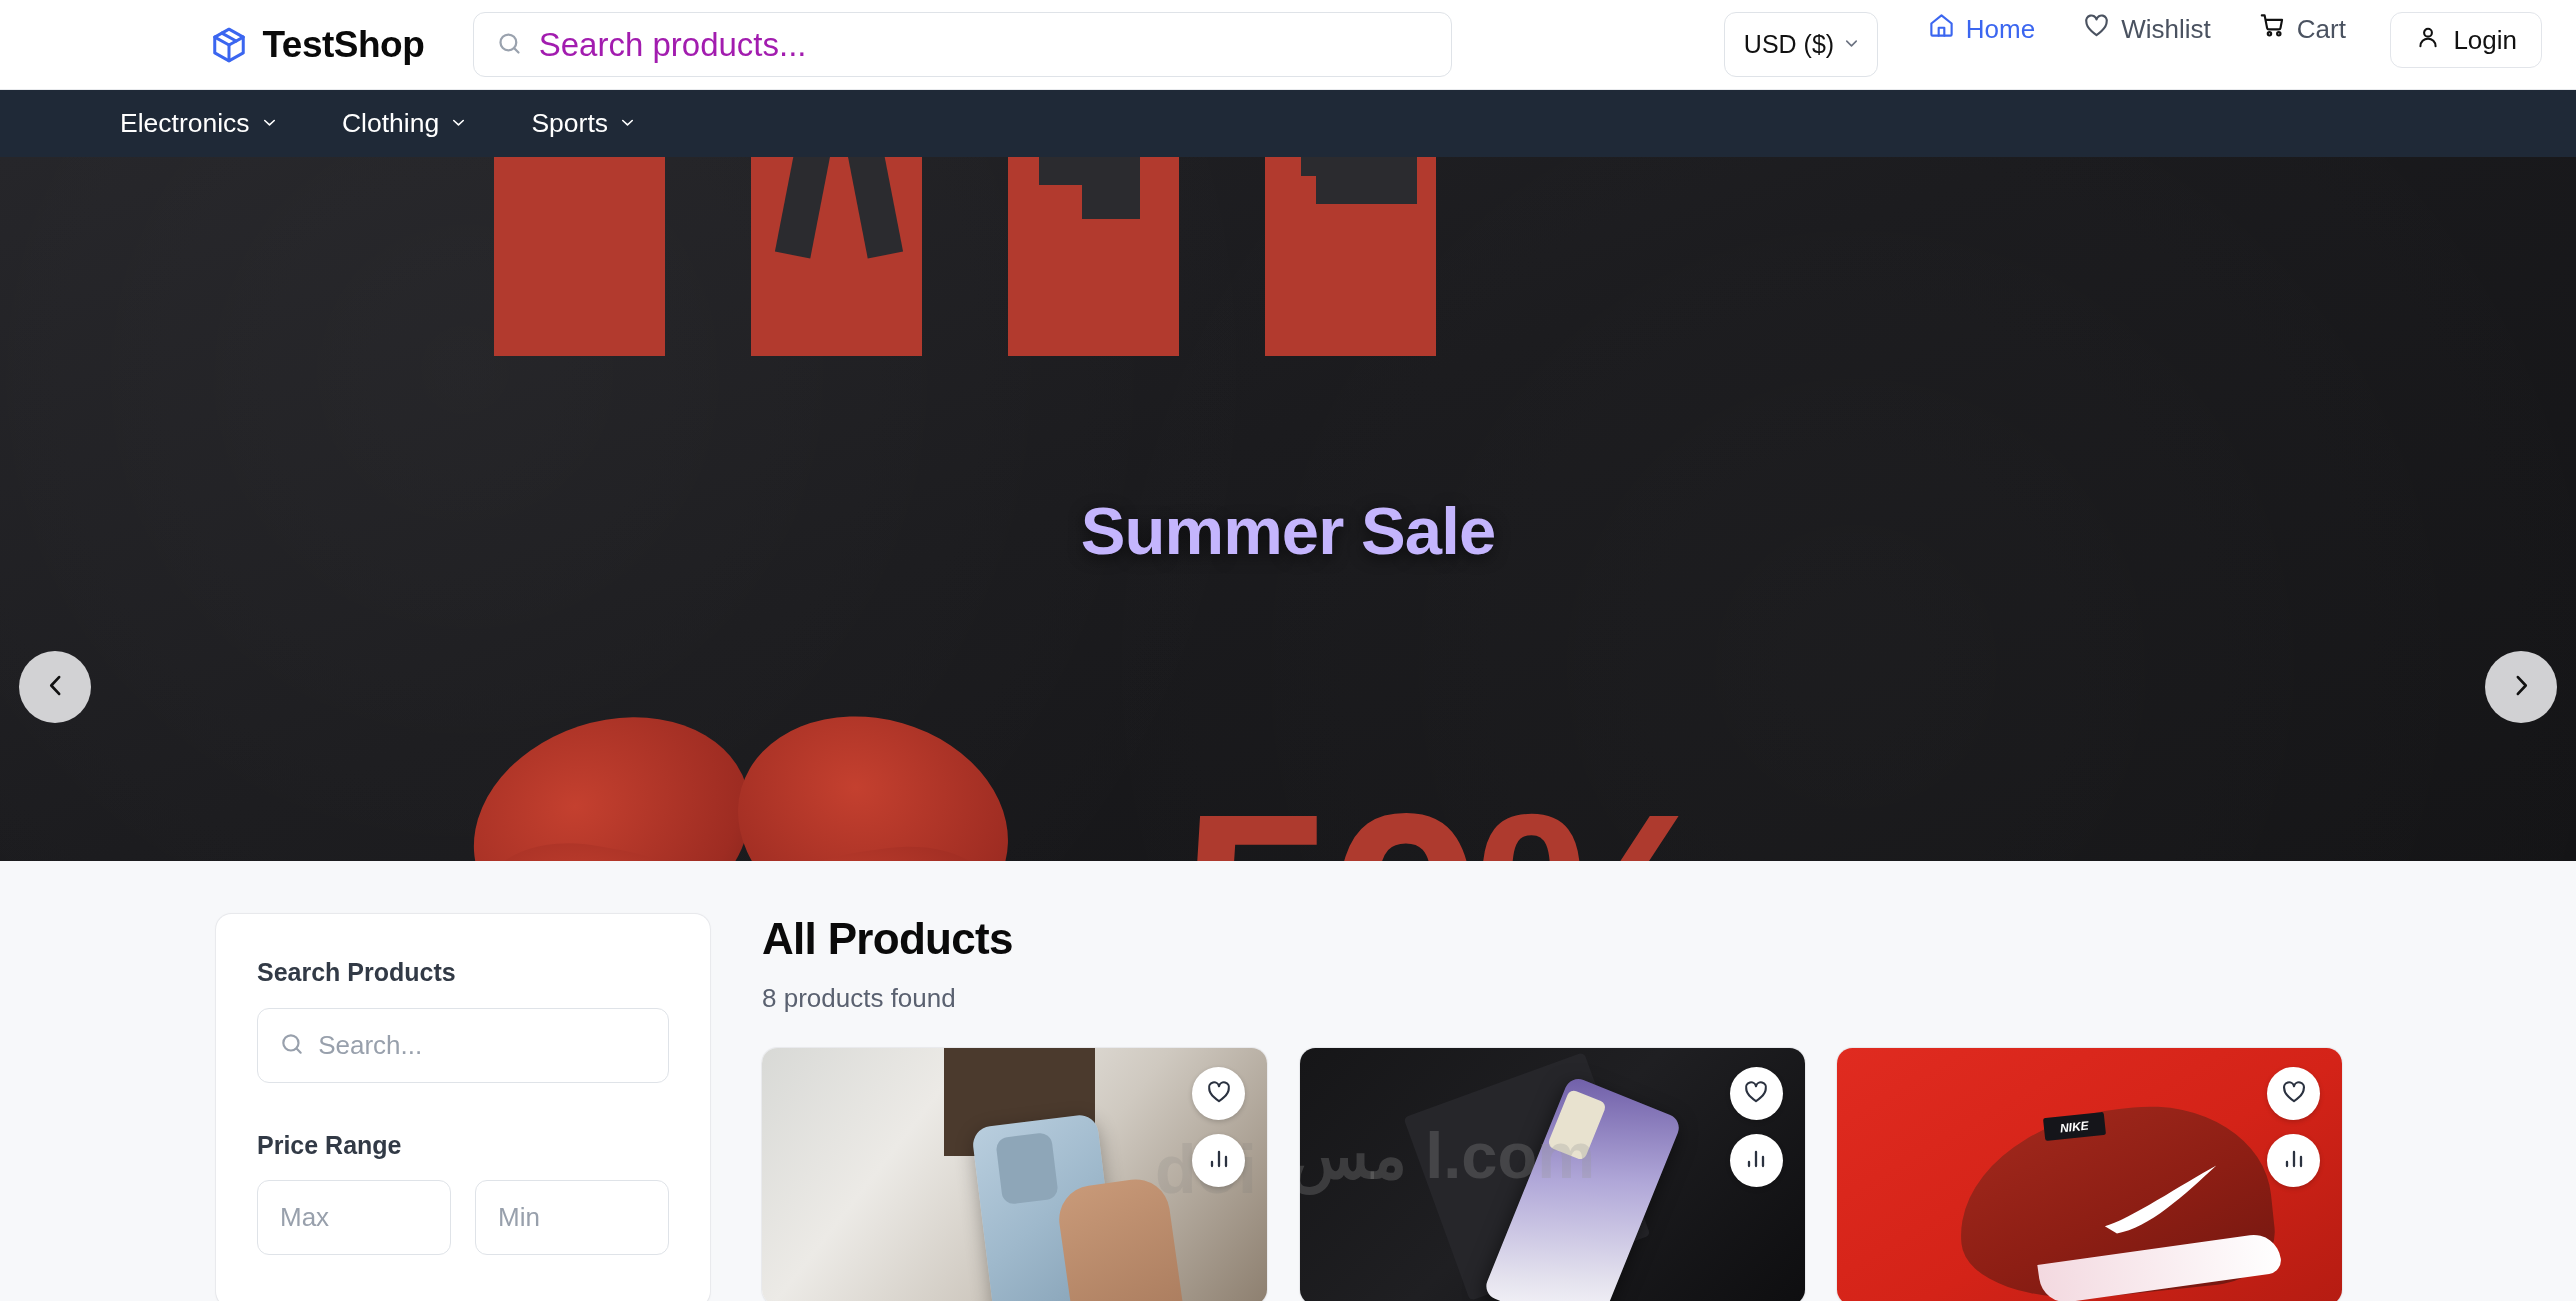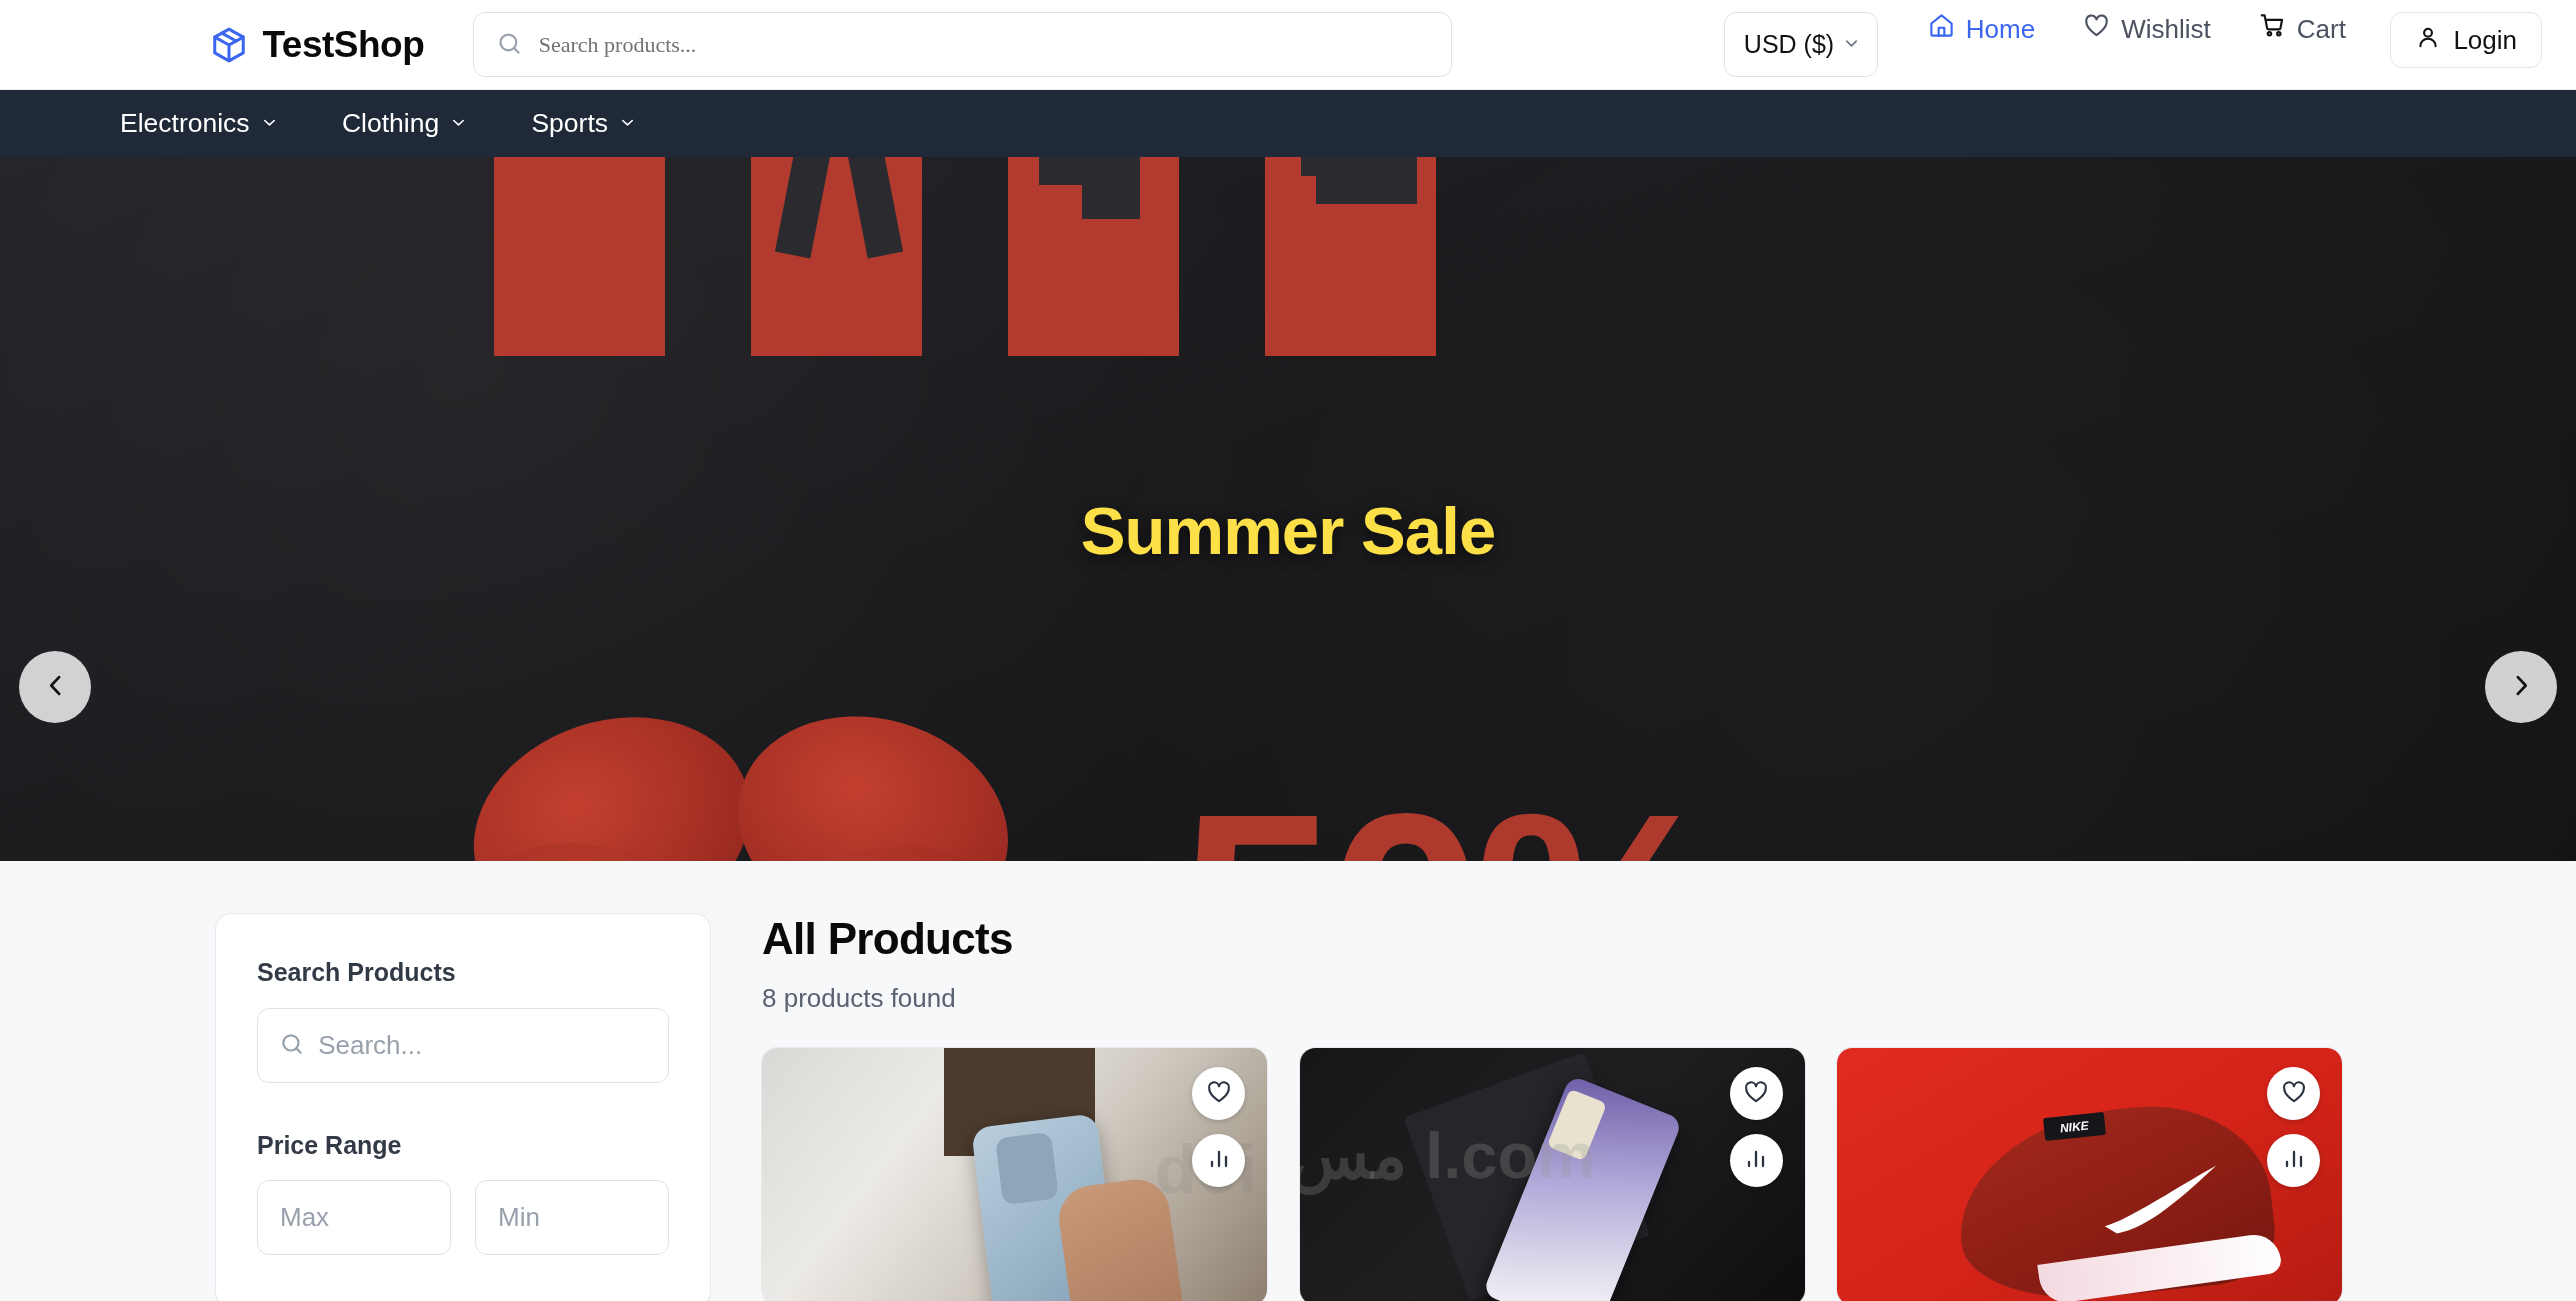--- a/index.html
+++ b/index.html
@@ -32,21 +32,21 @@
     letter-spacing: -0.5px; line-height: 1;
   }
   .header-search {
     margin-left: 49px;
     width: 979px; height: 65px;
     border: 1.3px solid #dfe3e8; border-radius: 12px;
     display: flex; align-items: center; gap: 15.4px;
     padding: 0 22px;
     background: #fff;
   }
-  .header-search .ph { font-size: 22px; color: #737373; font-family: Liberation Serif, serif; }
+  .header-search .ph { font-size: 33px; color: #a21caf; }
   .header-right {
     margin-left: auto;
     display: flex; align-items: flex-start; gap: 0;
   }
   .currency-select {
     width: 154px; height: 65px;
     border: 1.3px solid #dfe3e8; border-radius: 12px;
     display: flex; align-items: center; justify-content: space-between;
     padding: 0 15.4px 0 19px;
     font-size: 25px; color: #111; background: #fff;
@@ -141,21 +141,21 @@
   .bow-l4 { width: 257px; height: 162px; left: 282px; top: 147px; transform: rotate(-8deg); border-radius: 50% 40% 40% 50%; }
 
   .hero-content {
     position: absolute; inset: 0;
     display: flex; flex-direction: column;
     align-items: center; justify-content: center;
     text-align: center;
     padding-top: 34px;
   }
   .hero-title {
-    font-size: 67px; font-weight: bold; color: #fde047;
+    font-size: 67px; font-weight: bold; color: #c4b5fd;
     text-shadow: 0 2.6px 15.4px rgba(0,0,0,.62);
     letter-spacing: -0.9px;
     margin-top: 8px;
   }
   .hero-sub {
     font-size: 34px; color: #f3f3f4; margin-top: 29px;
     text-shadow: 0 1.7px 12px rgba(0,0,0,.62);
   }
   .hero-arrow {
     position: absolute; top: 494px;

